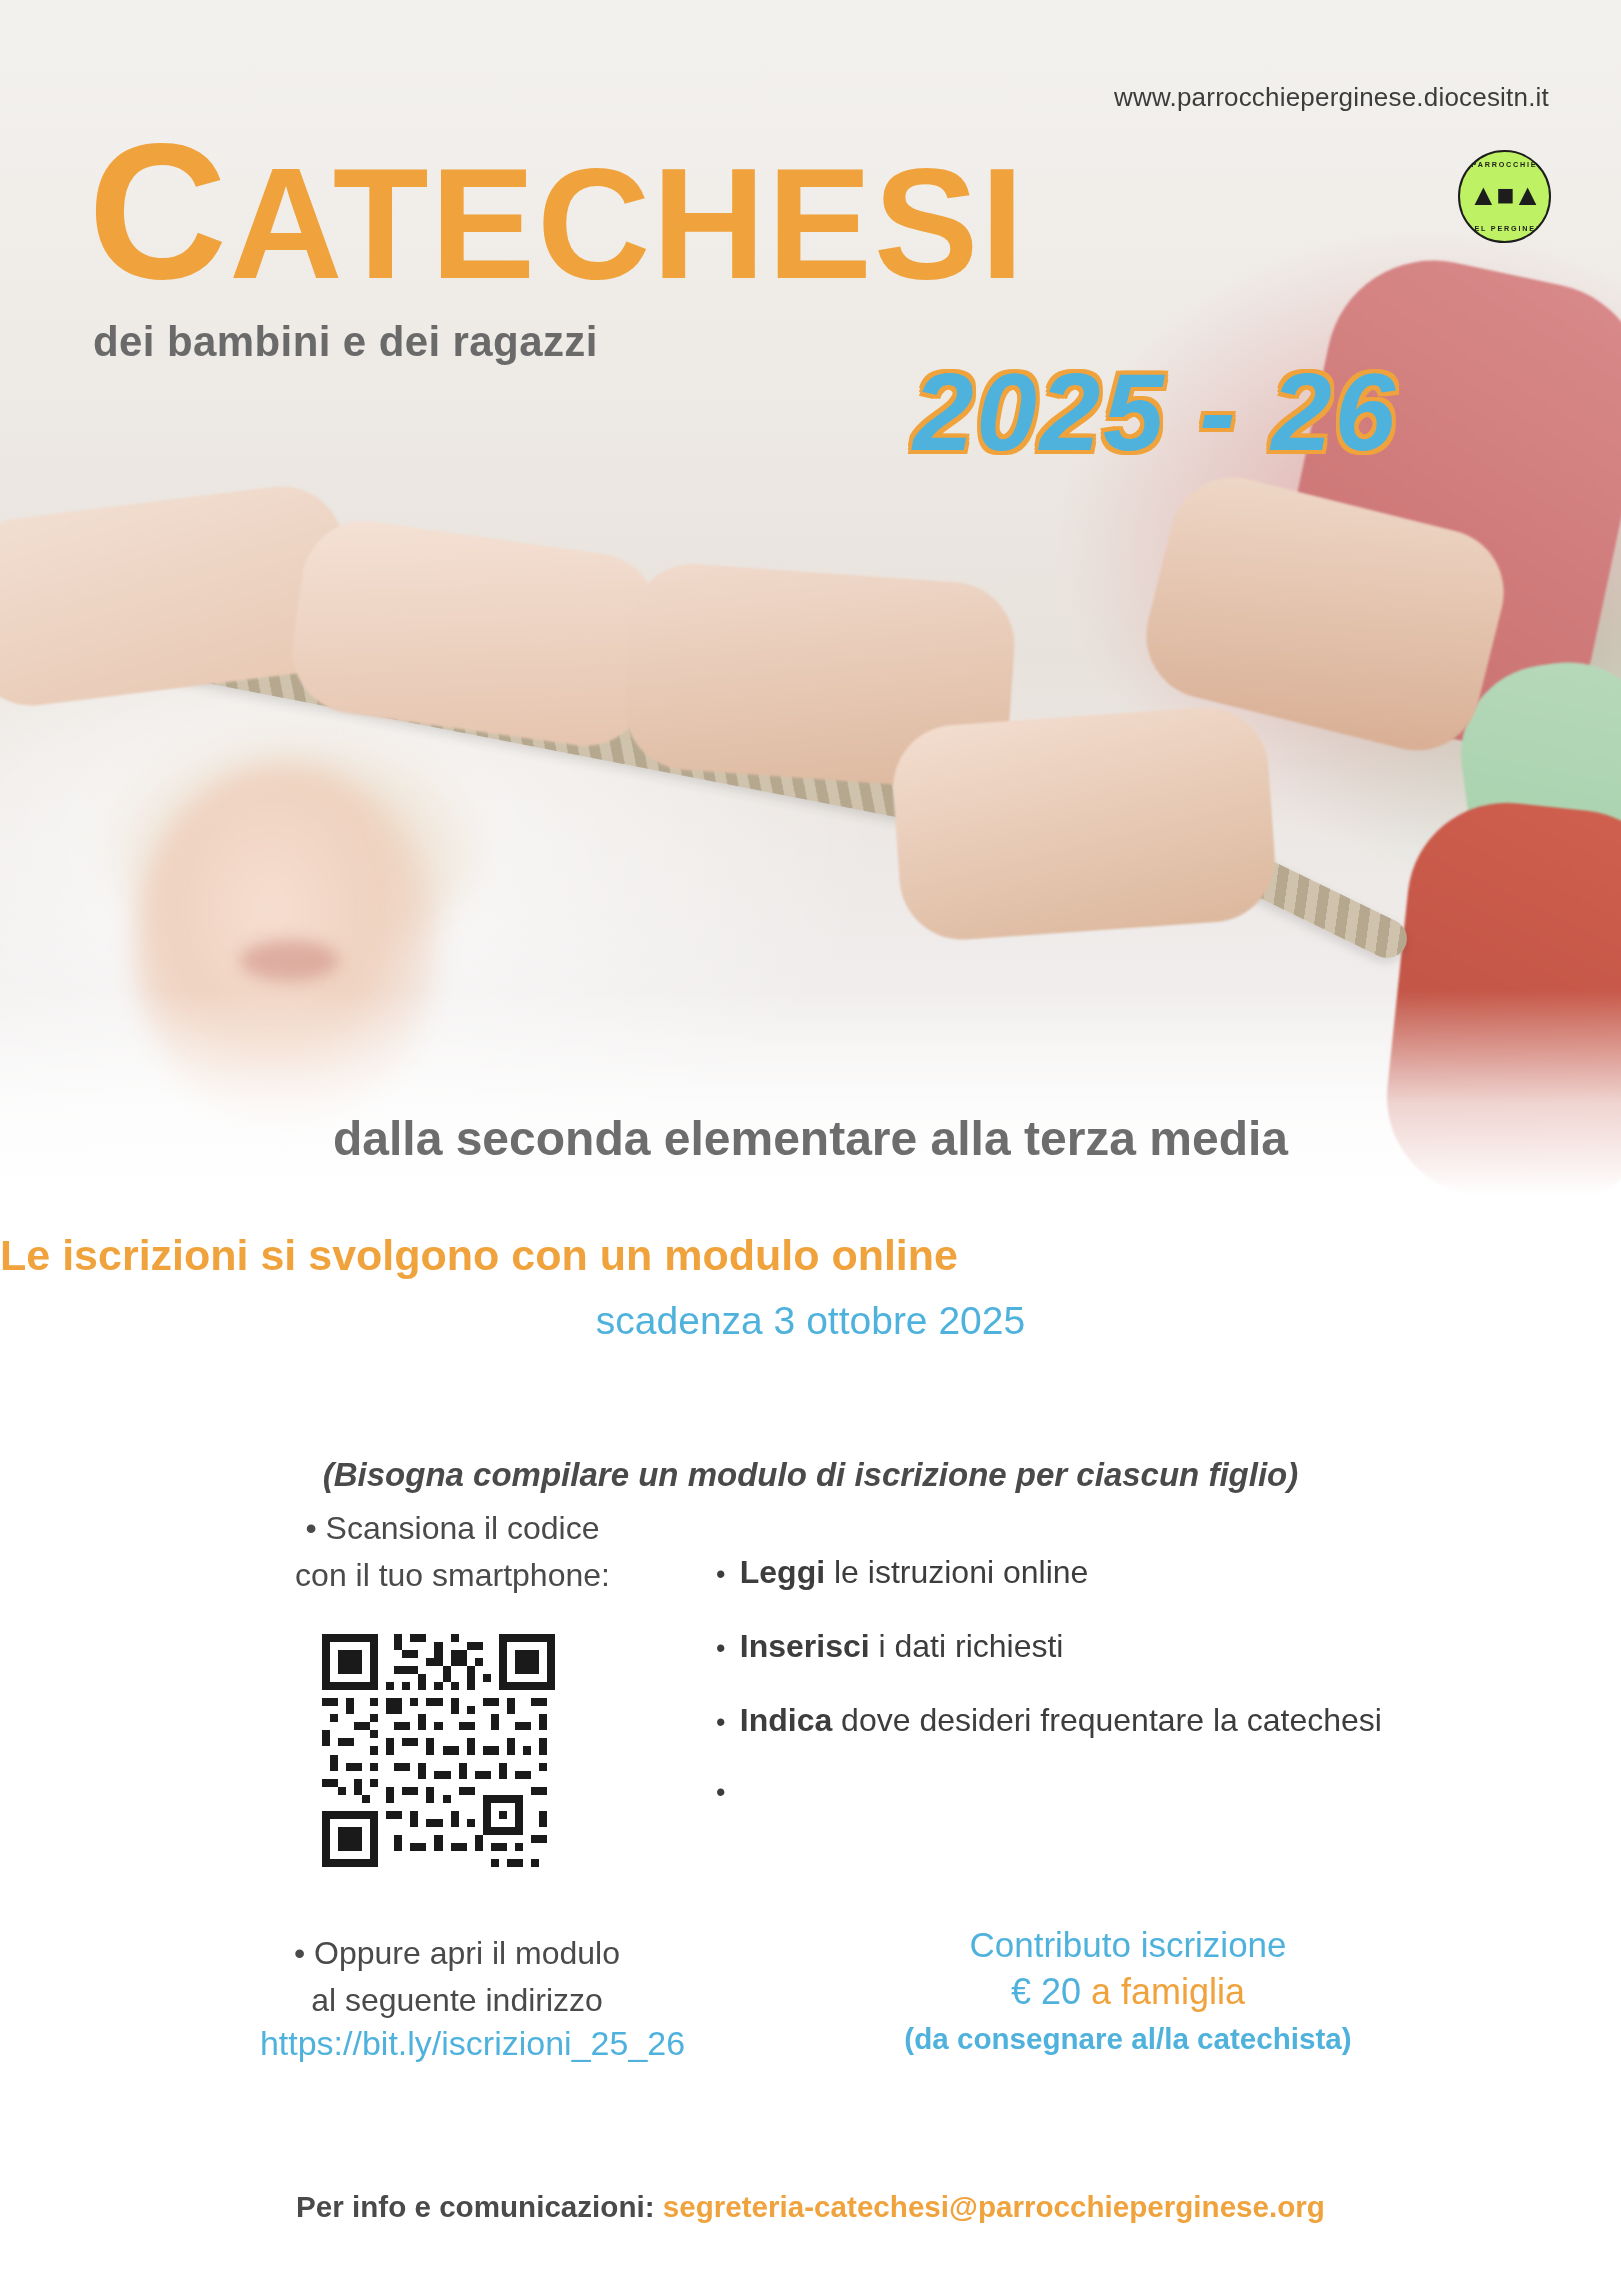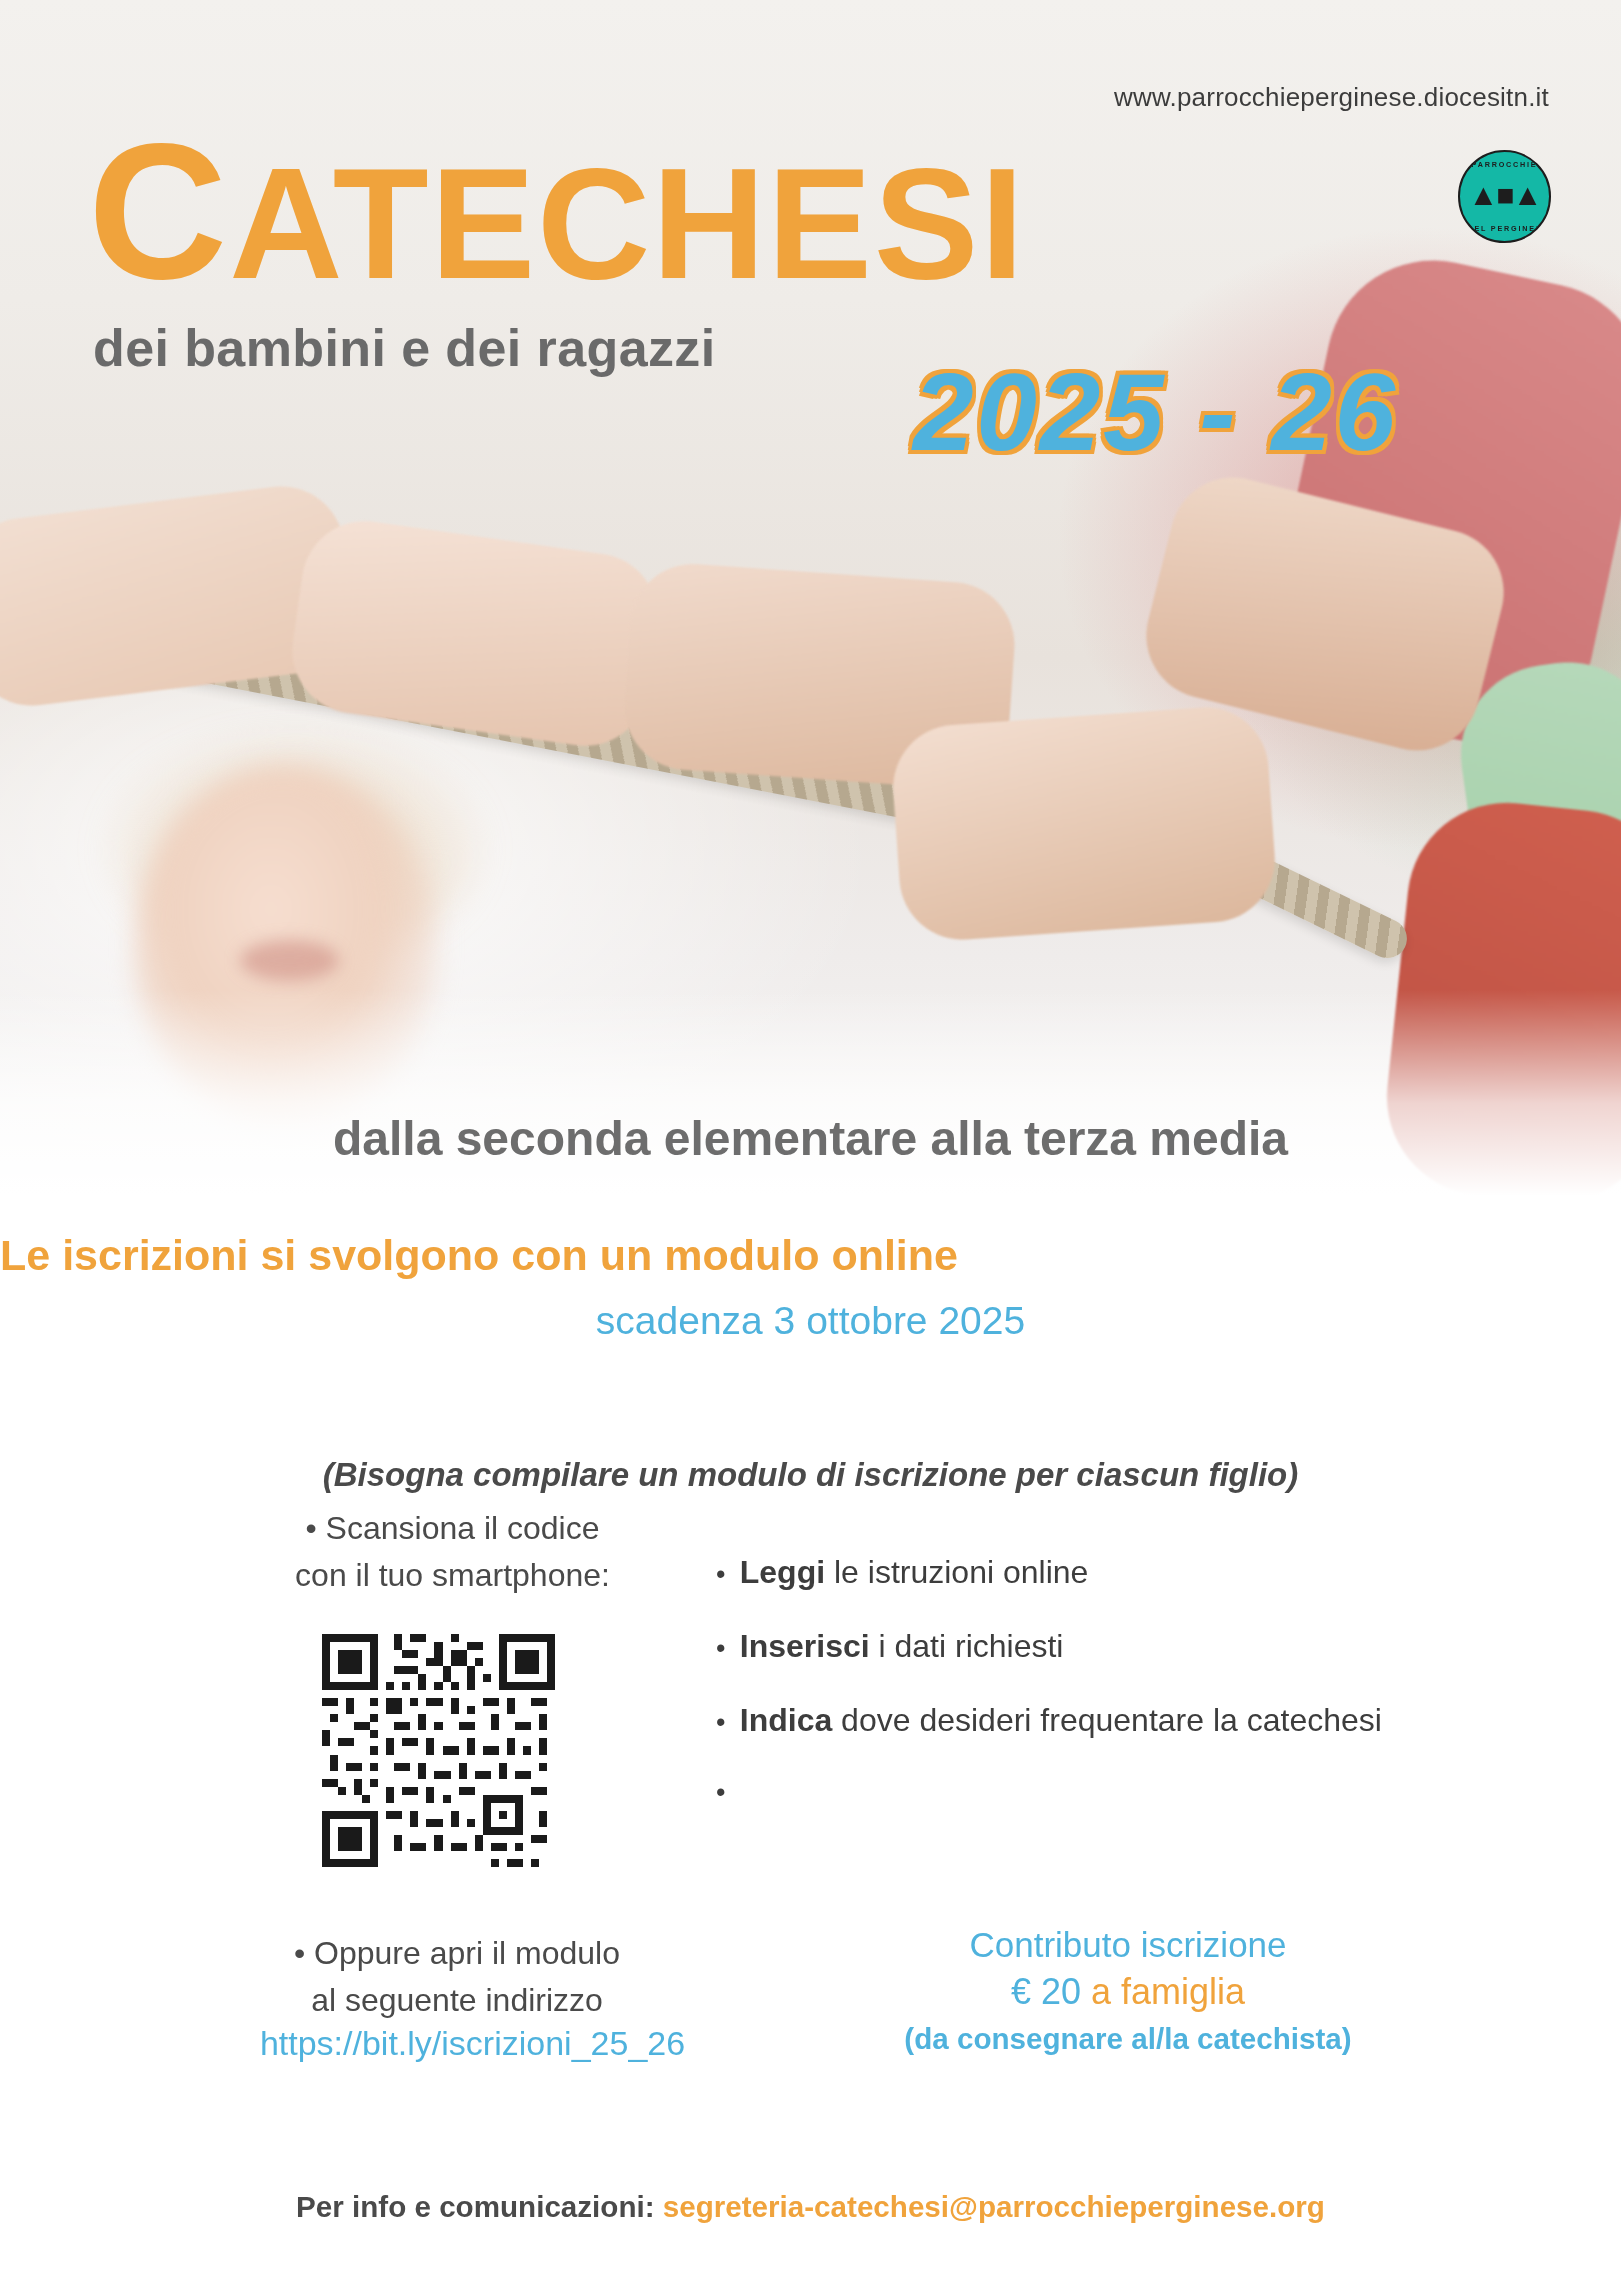--- a/index.html
+++ b/index.html
@@ -122,21 +122,21 @@
     color: #3c3c3c;
     letter-spacing: 0.2px;
   }
   .logo {
     position: absolute;
     right: 70px;
     top: 150px;
     width: 93px;
     height: 93px;
     border-radius: 50%;
-    background: #14b8a6;
+    background: #bef264;
     border: 2.7px solid #1d1d1d;
     box-sizing: border-box;
     overflow: hidden;
   }
   .logo .ring-text {
     position:absolute; inset:0;
     font-size: 7.2px;
     letter-spacing: 1.8px;
     color: #1d1d1d;
     font-weight: bold;
@@ -158,21 +158,21 @@
     font-weight: bold;
     color: #f0a33c;
     letter-spacing: 1.8px;
     white-space: nowrap;
   }
   .title-main .cap { font-size: 193px; }
   .title-sub {
     position: absolute;
     left: 93px;
     top: 318px;
-    font-size: 52px;
+    font-size: 42px;
     font-weight: bold;
     color: #6a6a6a;
     letter-spacing: 0.4px;
     white-space: nowrap;
   }
   .year {
     position: absolute;
     left: 913px;
     top: 358px;
     font-size: 109px;

